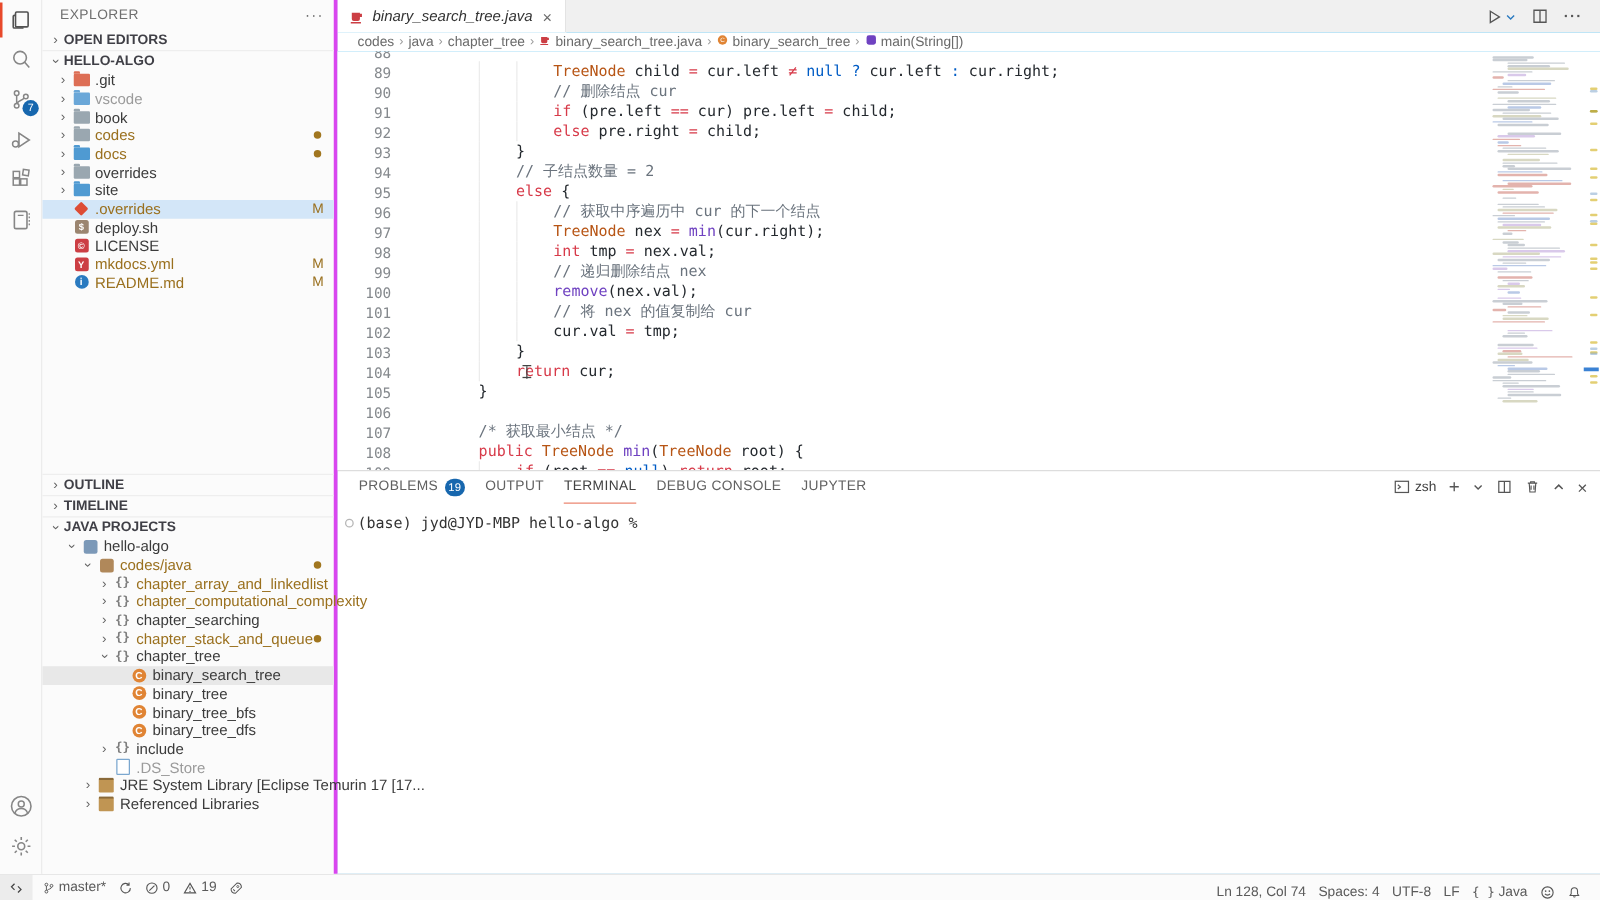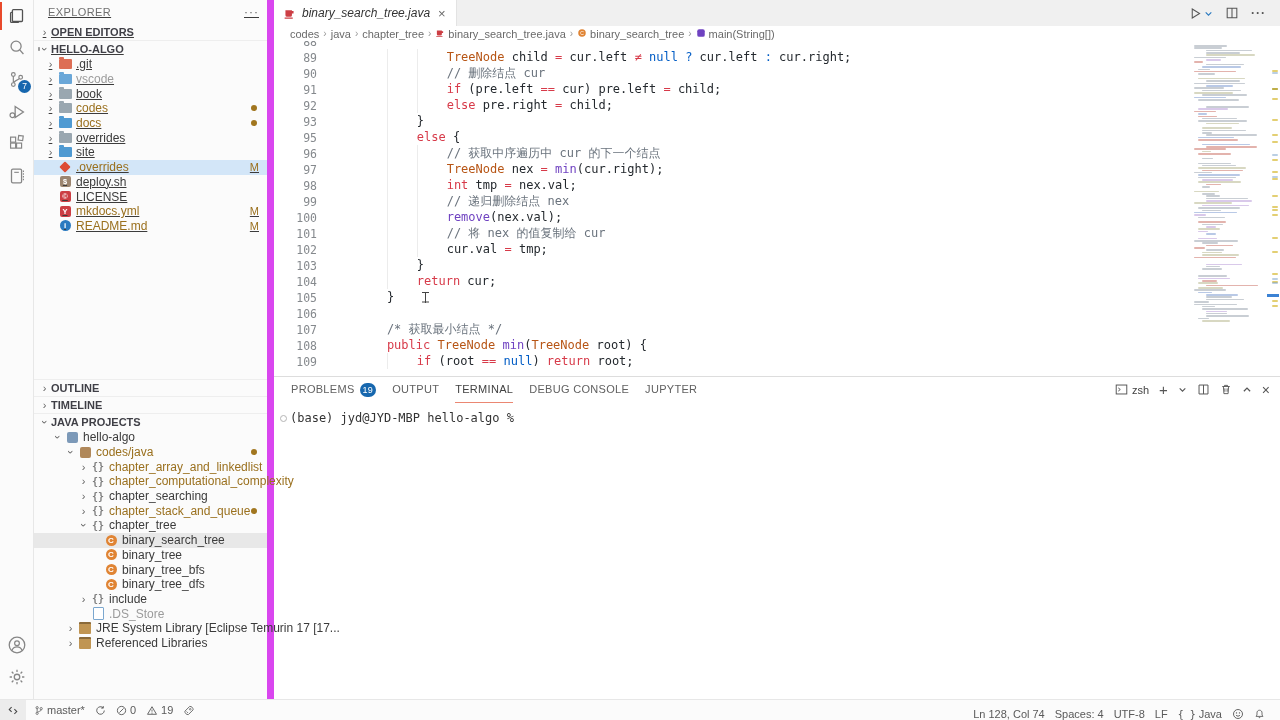--- a/index.html
+++ b/index.html
@@ -7,21 +7,21 @@
   #app{position:absolute;inset:0;display:flex;flex-direction:column;}
   #cols{flex:1;display:flex;min-height:0;}
   
   #activitybar{width:33px;background:#fbfbfb;border-right:1px solid #e7e7e7;display:flex;flex-direction:column;align-items:center;position:relative;}
   .ab-item{width:33px;height:32px;display:flex;align-items:center;justify-content:center;position:relative;color:#525252;}
   .ab-item.dim{color:#868686;}
   .ab-item.active::before{content:"";position:absolute;left:0;top:2px;bottom:2px;width:2px;background:var(--accent);}
   .ab-badge{position:absolute;right:2px;bottom:3px;min-width:13px;height:13px;border-radius:8px;background:#1767ae;color:#fff;font-size:8.5px;line-height:13px;text-align:center;padding:0 2px;box-sizing:border-box;}
   #ab-bottom{margin-top:auto;margin-bottom:6px;display:flex;flex-direction:column;align-items:center;}
   
-  #sidebar{width:233px;background:#fbfbfb;border-right:7px solid #d946ef;position:relative;font-size:12px;text-decoration:underline;}
+  #sidebar{width:233px;background:#fbfbfb;border-right:3px solid #d946ef;position:relative;font-size:12px;}
   #sb-header{height:24px;display:flex;align-items:center;padding:0 8px 0 14px;font-size:11px;color:#6f6f6f;letter-spacing:.4px;}
   #sb-more{margin-left:auto;color:#616161;letter-spacing:1px;font-size:12px;}
   .sec-row{height:16px;display:flex;align-items:center;font-weight:bold;font-size:11px;color:#3f3f46;padding-left:4px;border-top:1px solid #eee;}
   .sec-row .chev{font-weight:normal;}
   .row{height:14.7px;display:flex;align-items:center;white-space:nowrap;}
   .row.sel-blue{background:#d3e6f8;}
   .row.sel-grey{background:#e8e8e8;}
   .chev{width:13px;display:inline-block;text-align:center;color:#646464;font-size:11px;flex:none;}
   .chev.open{transform:rotate(90deg);}
   .ric{width:16px;flex:none;display:flex;align-items:center;justify-content:center;}
@@ -442,20 +442,21 @@
         </div>
 
       <div id="editor">
         <div id="code">
             <div class="cl"><span class="ln">88</span></div>
             <div class="cl"><span class="ln">89</span><span class="ct"><span class="ig first"></span><span class="ig"></span><span class="ig"></span><span class="tk-t">TreeNode</span><span class="tk-p"> child </span><span class="tk-o">=</span><span class="tk-p"> cur.left </span><span class="tk-o">≠</span><span class="tk-p"> </span><span class="tk-n">null</span><span class="tk-p"> </span><span class="tk-n">?</span><span class="tk-p"> cur.left </span><span class="tk-n">:</span><span class="tk-p"> cur.right;</span></span></div>
             <div class="cl"><span class="ln">90</span><span class="ct"><span class="ig first"></span><span class="ig"></span><span class="ig"></span><span class="tk-c">// 删除结点 cur</span></span></div>
             <div class="cl"><span class="ln">91</span><span class="ct"><span class="ig first"></span><span class="ig"></span><span class="ig"></span><span class="tk-k">if</span><span class="tk-p"> (pre.left </span><span class="tk-o">==</span><span class="tk-p"> cur) pre.left </span><span class="tk-o">=</span><span class="tk-p"> child;</span></span></div>
             <div class="cl"><span class="ln">92</span><span class="ct"><span class="ig first"></span><span class="ig"></span><span class="ig"></span><span class="tk-k">else</span><span class="tk-p"> pre.right </span><span class="tk-o">=</span><span class="tk-p"> child;</span></span></div>
             <div class="cl"><span class="ln">93</span><span class="ct"><span class="ig first"></span><span class="ig"></span><span class="tk-p">}</span></span></div>
+            <div class="cl"><span class="ln">94</span><span class="ct"><span class="ig first"></span><span class="ig"></span><span class="tk-c">// 子结点数量 = 2</span></span></div>
             <div class="cl"><span class="ln">95</span><span class="ct"><span class="ig first"></span><span class="ig"></span><span class="tk-k">else</span><span class="tk-p"> {</span></span></div>
             <div class="cl"><span class="ln">96</span><span class="ct"><span class="ig first"></span><span class="ig"></span><span class="ig"></span><span class="tk-c">// 获取中序遍历中 cur 的下一个结点</span></span></div>
             <div class="cl"><span class="ln">97</span><span class="ct"><span class="ig first"></span><span class="ig"></span><span class="ig"></span><span class="tk-t">TreeNode</span><span class="tk-p"> nex </span><span class="tk-o">=</span><span class="tk-p"> </span><span class="tk-f">min</span><span class="tk-p">(cur.right);</span></span></div>
             <div class="cl"><span class="ln">98</span><span class="ct"><span class="ig first"></span><span class="ig"></span><span class="ig"></span><span class="tk-k">int</span><span class="tk-p"> tmp </span><span class="tk-o">=</span><span class="tk-p"> nex.val;</span></span></div>
             <div class="cl"><span class="ln">99</span><span class="ct"><span class="ig first"></span><span class="ig"></span><span class="ig"></span><span class="tk-c">// 递归删除结点 nex</span></span></div>
             <div class="cl"><span class="ln">100</span><span class="ct"><span class="ig first"></span><span class="ig"></span><span class="ig"></span><span class="tk-f">remove</span><span class="tk-p">(nex.val);</span></span></div>
             <div class="cl"><span class="ln">101</span><span class="ct"><span class="ig first"></span><span class="ig"></span><span class="ig"></span><span class="tk-c">// 将 nex 的值复制给 cur</span></span></div>
             <div class="cl"><span class="ln">102</span><span class="ct"><span class="ig first"></span><span class="ig"></span><span class="ig"></span><span class="tk-p">cur.val </span><span class="tk-o">=</span><span class="tk-p"> tmp;</span></span></div>
             <div class="cl"><span class="ln">103</span><span class="ct"><span class="ig first"></span><span class="ig"></span><span class="tk-p">}</span></span></div>
             <div class="cl"><span class="ln">104</span><span class="ct"><span class="ig first"></span><span class="ig"></span><span class="tk-k">return</span><span class="tk-p"> cur;</span></span></div>

